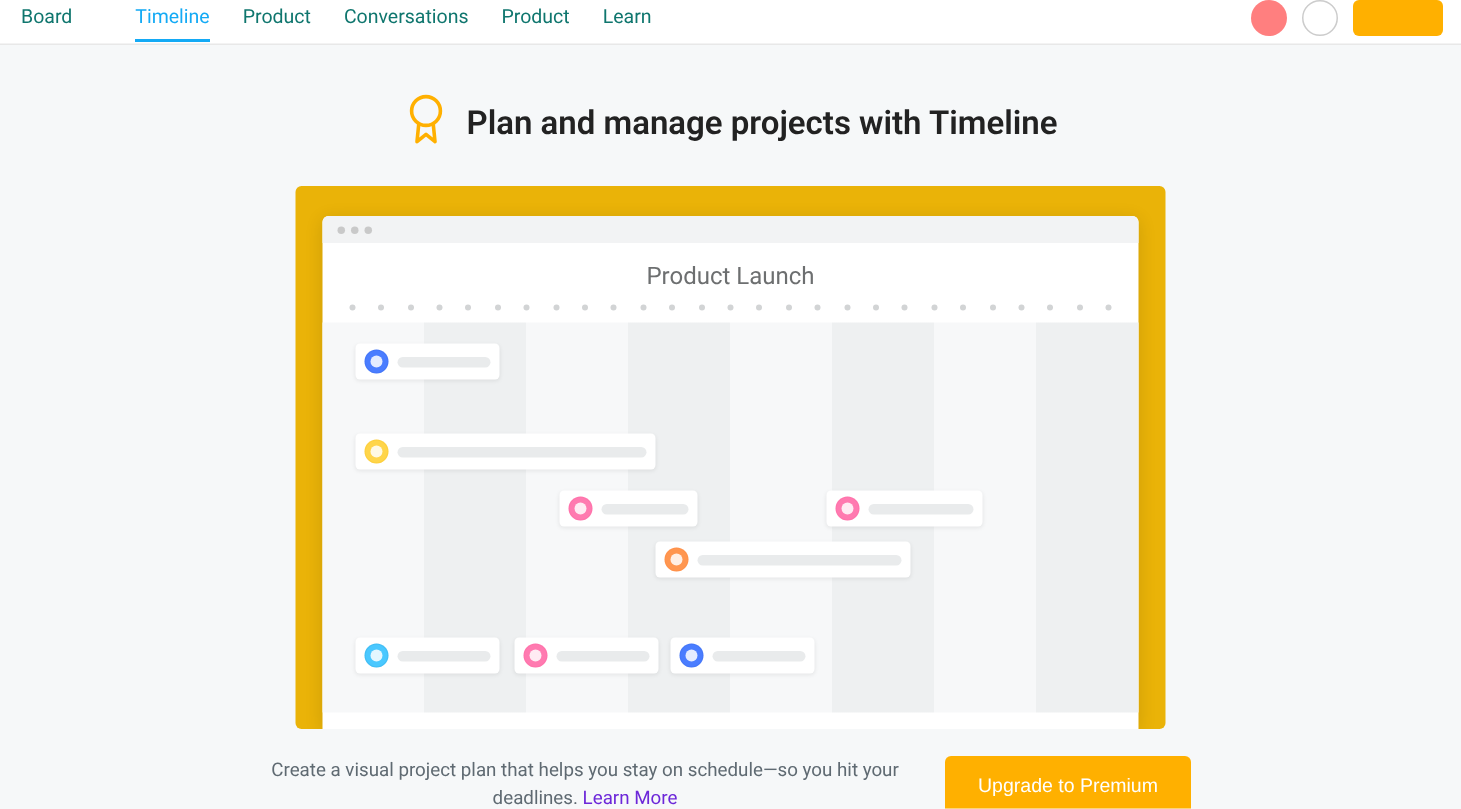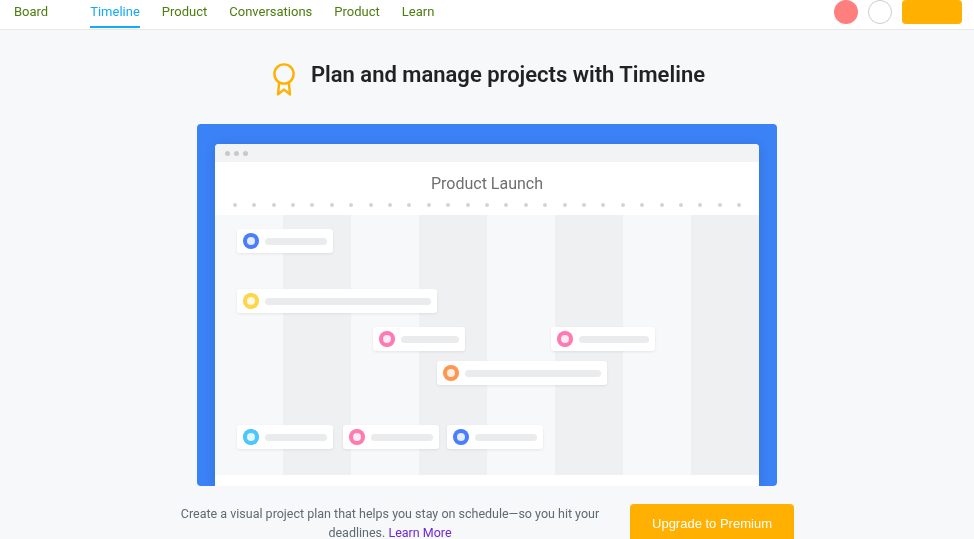--- a/index.html
+++ b/index.html
@@ -1,34 +1,34 @@
 <!DOCTYPE html>
 <html><head>
   <meta charset="utf-8">
   <style>
     * { box-sizing: border-box; margin: 0; padding: 0; }
     body { font-family: -apple-system, BlinkMacSystemFont, "Segoe UI", Roboto, sans-serif; background: #f6f8f9; width: 974px; height: 539px; overflow: hidden; }
     
     .topbar { background: #fff; height: 30px; display: flex; align-items: center; padding: 0 14px; border-bottom: 1px solid #e8e8e8; position: relative; }
     .tabs { display: flex; gap: 22px; }
-    .tab { color: #4d7c0f; font-size: 13px; cursor: pointer; padding-bottom: 7px; position: relative; }
+    .tab { color: #0f766e; font-size: 13px; cursor: pointer; padding-bottom: 7px; position: relative; }
     .tab.active { color: #14aaf5; margin-left: 20px; }
     .tab.active::after { content:""; position:absolute; bottom:-2px; left:0; right:0; height:2px; background:#14aaf5; }
     .topbar-right { position: absolute; right: 12px; top: 0; display:flex; align-items:center; gap:10px; }
     .circle-btn { width: 24px; height:24px; border-radius:50%; }
     .circle-pink { background:#ff7f7f; }
     .circle-outline { border:1px solid #ccc; background:#fff; }
     .upgrade-top { background:#ffb000; height:24px; width:60px; border-radius:4px; }
 
     .content { padding: 20px 0 0; text-align:center; }
-    .headline-row { display:flex; justify-content:center; gap:12px; margin-top:12px; }
+    .headline-row { display:flex; align-items:center; justify-content:center; gap:12px; margin-top:12px; }
     .headline { font-size: 22px; font-weight: 600; color: #222; }
     .ribbon-icon svg { width: 30px; height: 36px; }
 
-    .promo-frame { width: 580px; height: 362px; background:#3b82f6; border-radius:4px; margin: 22px auto 0; padding: 20px 18px 0 18px; overflow:hidden; position:relative; }
+    .promo-frame { width: 580px; height: 362px; background:#eab308; border-radius:4px; margin: 22px auto 0; padding: 20px 18px 0 18px; overflow:hidden; position:relative; }
     
     .mock-window { background:#fff; border-radius:4px 4px 0 0; width:100%; height:100%; box-shadow:0 2px 12px rgba(0,0,0,0.12); }
     .mock-titlebar { height:18px; display:flex; align-items:center; padding-left:10px; gap:4px; background:#f2f3f4; border-radius:4px 4px 0 0;}
     .dot { width:5px; height:5px; border-radius:50%; background:#c9c9c9; }
     .mock-header { text-align:center; padding: 12px 0 6px; font-size:16px; color:#6d6f70; }
     .tick-row { display:flex; justify-content:space-around; padding: 4px 10px 8px; }
     .tick { width:4px; height:4px; border-radius:50%; background:#d2d4d5; }
     
     .gantt-area { position:relative; height: 260px; background: repeating-linear-gradient(90deg, #f7f8f9 0 68px, #eef0f1 68px 136px); padding-top:12px; }
     .task-card { position:absolute; background:#fff; height:24px; border-radius:3px; box-shadow:0 1px 3px rgba(0,0,0,0.08); display:flex; align-items:center; padding:0 6px; gap:6px; }

